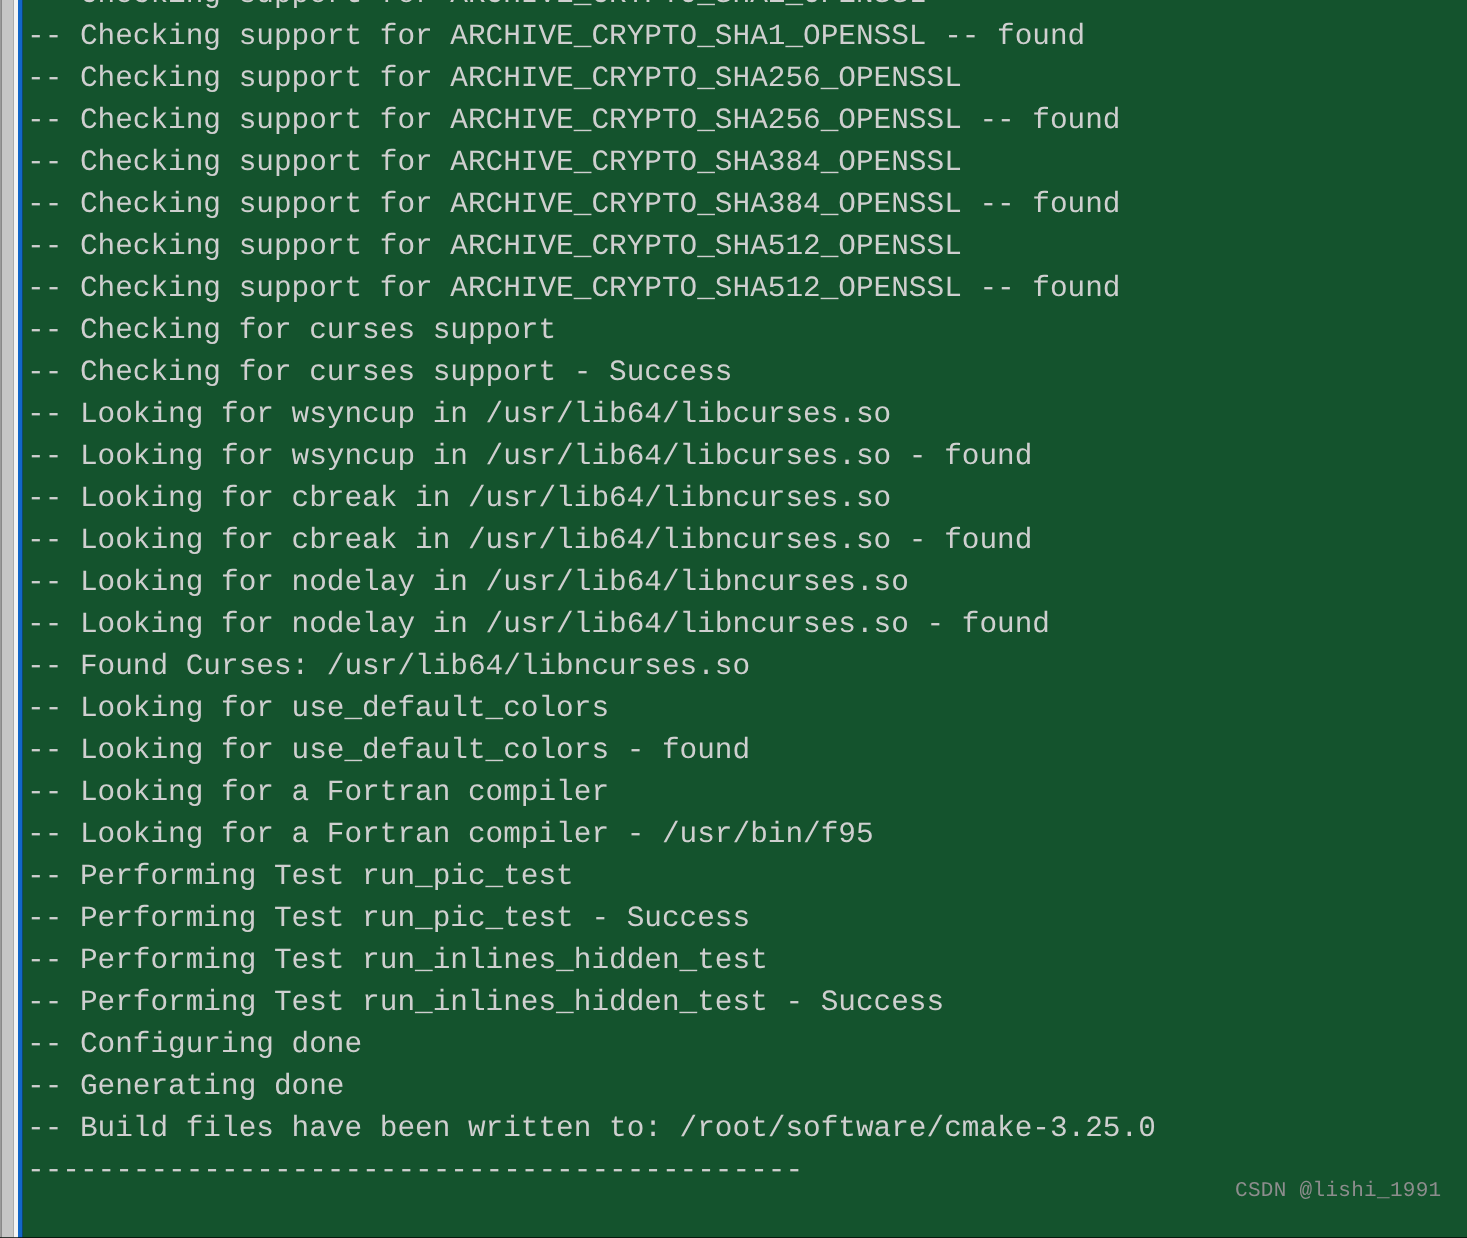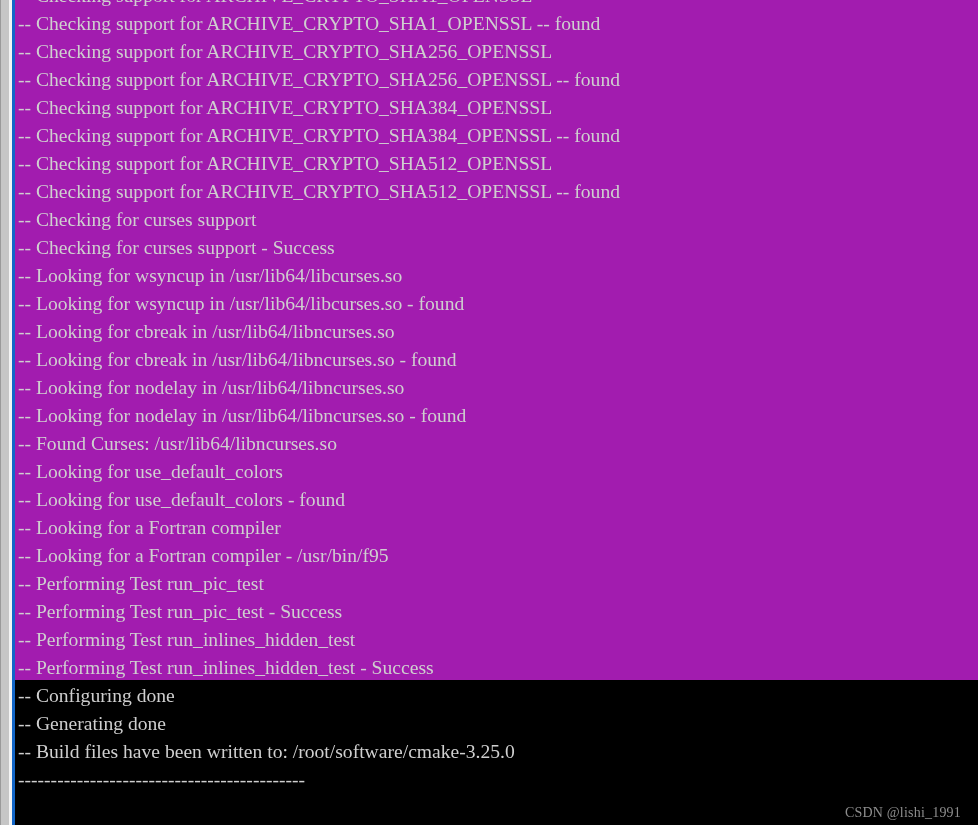--- a/index.html
+++ b/index.html
@@ -56,24 +56,24 @@
     width: 3px; height: 825px;
     background: #1266c8;
   }
 
   
   #console-output {
     position: absolute;
     left: 15px;
     top: 0;
     width: 963px;
-    height: 680px;
-    background: #a21caf;
+    height: 825px;
+    background: #14532d;
     color: #cfcfcf;
-    font-family: Liberation Serif, serif;
+    font-family: Liberation Mono, monospace;
     font-size: 19.6px;
     line-height: 28px;
     white-space: pre;
     letter-spacing: 0px;
     z-index: 2;
   }
   
   #console-output .console-line {
     height: 28px;
     padding-left: 3px;
@@ -85,23 +85,23 @@
     margin-top: -18px;
   }
   #console-output .blank-line {
     height: 28px;
   }
 
   
   #watermark {
     position: absolute;
     right: 17px;
-    bottom: 4px;
+    bottom: 23px;
     color: #8d8d8d;
-    font-family: Liberation Serif, serif;
+    font-family: Liberation Mono, monospace;
     font-size: 14px;
     line-height: 16px;
     letter-spacing: 0.2px;
     z-index: 9;
     user-select: none;
     margin-top: 28px;
   }
 </style>
 </head>
 <body>

